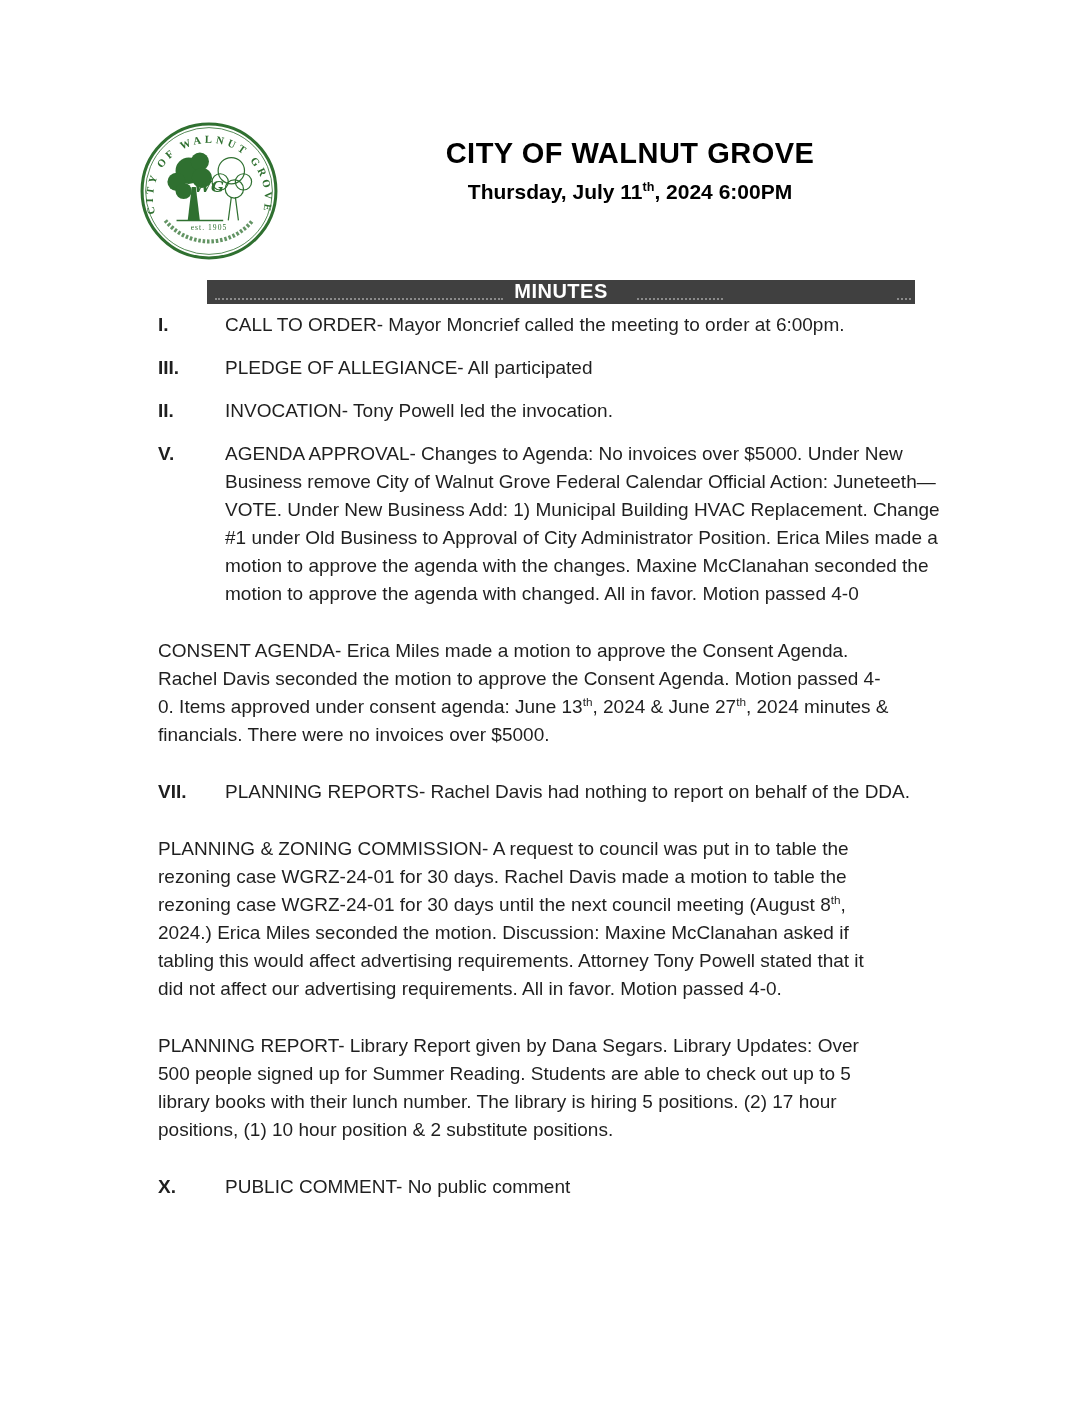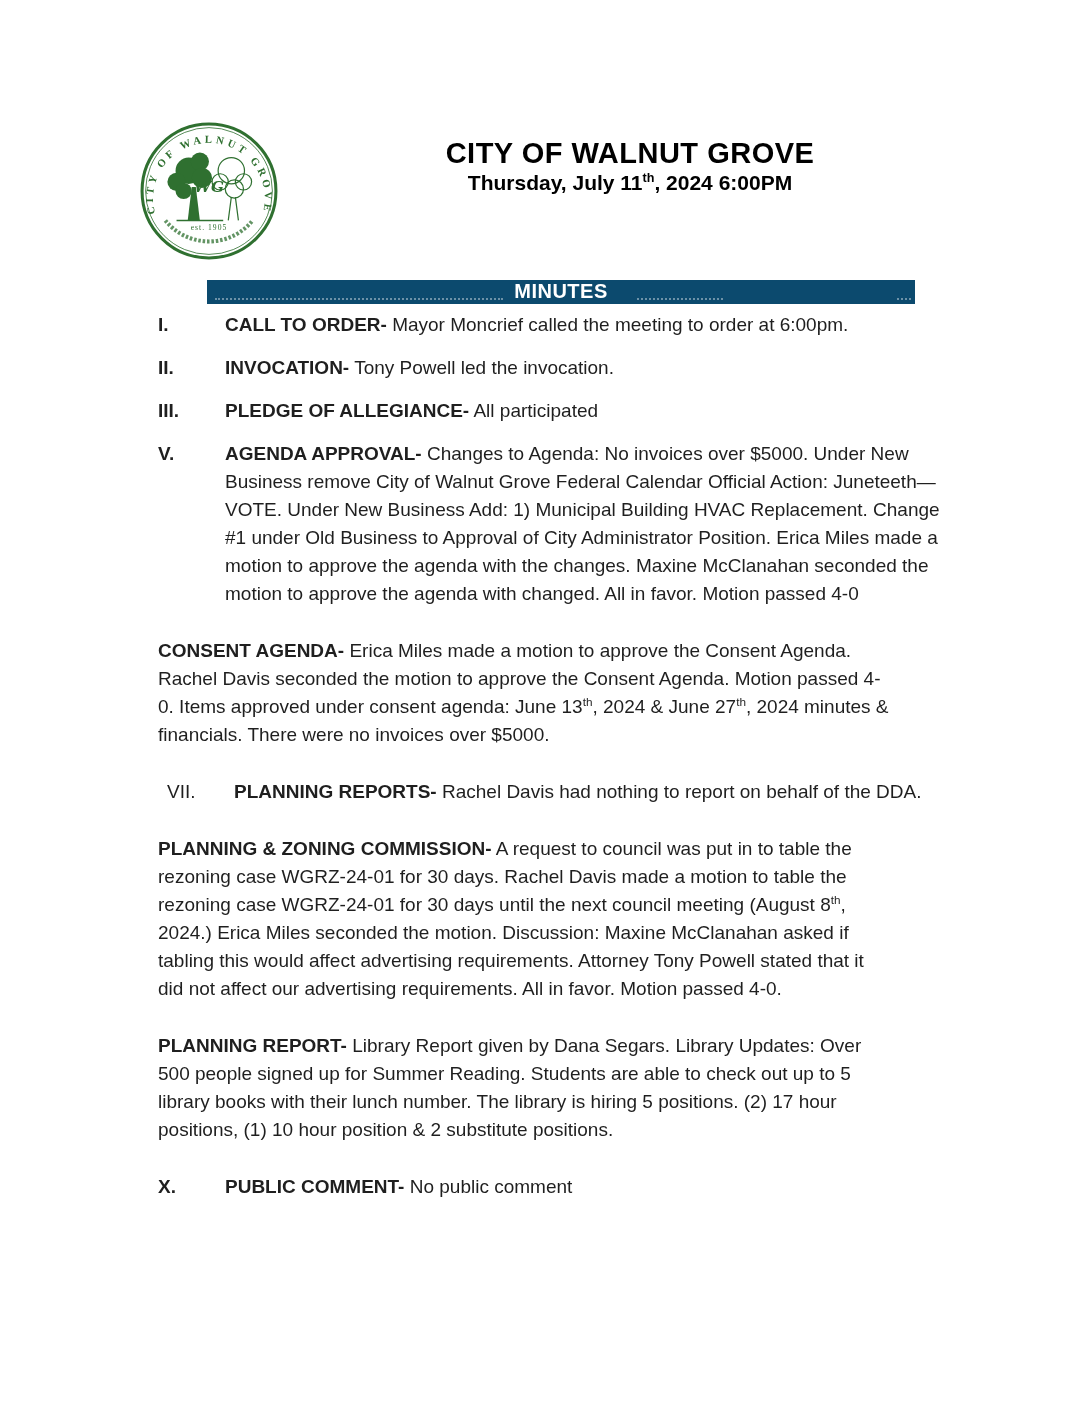--- a/index.html
+++ b/index.html
@@ -30,21 +30,21 @@
   }
   .seal-est{
     fill:var(--seal,#2f7030);
     font-family:"Liberation Serif", serif;
     font-size:7.5px;letter-spacing:1px;
   }
 
   
   .header-text{position:absolute;left:320px;top:138px;width:620px;text-align:center;color:#000;}
   .doc-title{font-size:29px;font-weight:bold;letter-spacing:0.5px;line-height:1.1;}
-  .doc-date{font-size:21px;font-weight:bold;line-height:1.2;}
+  .doc-date{font-size:21px;font-weight:bold;margin-top:9px;line-height:1.2;}
   .doc-addr{font-size:21px;font-weight:bold;margin-top:6px;line-height:1.2;}
   .doc-date sup{font-size:0.6em;line-height:0;vertical-align:super;}
 
   
   .banner{
     position:absolute;left:207px;top:280px;width:708px;height:24px;
     background:#156605;
   }
   .banner-label{
     position:absolute;left:0;right:0;top:0;
@@ -60,26 +60,26 @@
   .dots-right{left:690px;width:14px;}
 
   
   .list{position:absolute;left:158px;top:311px;width:805px;}
   .item{display:flex;margin-bottom:29px;}
   .item.tight{margin-bottom:15px;}
   .num{
     flex:none;width:67px;
     font-size:19px;font-weight:bold;line-height:28px;
   }
-  .num.light{font-weight:normal;margin-left:9px;}
+  .num.light{font-weight:bold;}
   .body-text{
     width:733px;font-size:19px;line-height:28px;
     text-align:left;
   }
-  .body-text .b{font-weight:bold;}
+  .body-text .b{font-weight:normal;}
   .body-text sup{font-size:0.62em;line-height:0;vertical-align:super;}
 </style>
 </head>
 <body>
 
 <div class="page">
 
   <div class="logo">
     <svg viewBox="0 0 140 140" style="--seal: #2f7030;">
       <circle cx="70" cy="70" r="66" fill="#ffffff" class="seal-stroke" stroke-width="3"></circle>
@@ -111,42 +111,42 @@
 
       <path d="M 27,99 A 55,55 0 0 0 113,99" class="seal-stroke" stroke-width="4" stroke-dasharray="2.5 1.8" opacity="0.75"></path>
     </svg>
   </div>
 
   <div class="header-text">
     <div class="doc-title">CITY OF WALNUT GROVE</div>
     <div class="doc-date"><span>Thursday, July 11</span><sup>th</sup><span>, 2024 6:00PM</span></div>
   </div>
 
-  <div class="banner" style="background-color: #0c4a6e;">
+  <div class="banner" style="background-color: #404040;">
     <span class="dots dots-left"></span>
     <span class="dots dots-mid"></span>
     <span class="dots dots-right"></span>
     <div class="banner-label">MINUTES</div>
   </div>
 
   <div class="list">
 
     <div class="item tight">
       <div class="num">I.</div>
       <div class="body-text"><span class="b">CALL TO ORDER-</span><span> Mayor Moncrief called the meeting to order at 6:00pm.</span></div>
     </div>
 
     <div class="item tight">
-      <div class="num">II.</div>
-      <div class="body-text"><span class="b">INVOCATION-</span><span> Tony Powell led the invocation.</span></div>
+      <div class="num">III.</div>
+      <div class="body-text"><span class="b">PLEDGE OF ALLEGIANCE-</span><span> All participated</span></div>
     </div>
 
     <div class="item tight">
-      <div class="num">III.</div>
-      <div class="body-text"><span class="b">PLEDGE OF ALLEGIANCE-</span><span> All participated</span></div>
+      <div class="num">II.</div>
+      <div class="body-text"><span class="b">INVOCATION-</span><span> Tony Powell led the invocation.</span></div>
     </div>
 
 
     <div class="item">
       <div class="num">V.</div>
       <div class="body-text"><span class="b">AGENDA APPROVAL-</span><span> Changes to Agenda: No invoices over $5000. Under New Business remove City of Walnut Grove Federal Calendar Official Action: Juneteeth—VOTE. Under New Business Add: 1) Municipal Building HVAC Replacement. Change #1 under Old Business to Approval of City Administrator Position. Erica Miles made a motion to approve the agenda with the changes. Maxine McClanahan seconded the motion to approve the agenda with changed. All in favor. Motion passed 4-0</span></div>
     </div>
 
     <div class="item">
       <div class="body-text"><span class="b">CONSENT AGENDA-</span><span> Erica Miles made a motion to approve the Consent Agenda. Rachel Davis seconded the motion to approve the Consent Agenda. Motion passed 4-0. Items approved under consent agenda: June 13</span><sup>th</sup><span>, 2024 &amp; June 27</span><sup>th</sup><span>, 2024 minutes &amp; financials. There were no invoices over $5000.</span></div>

